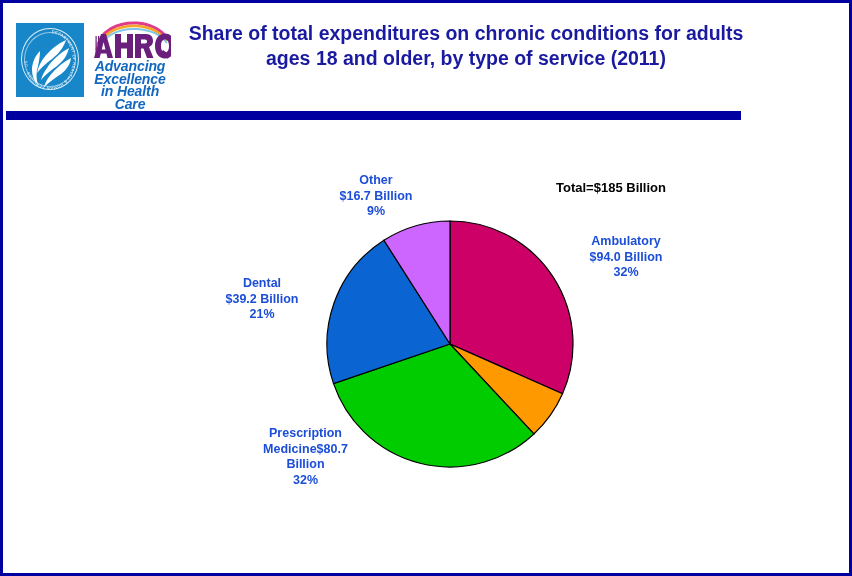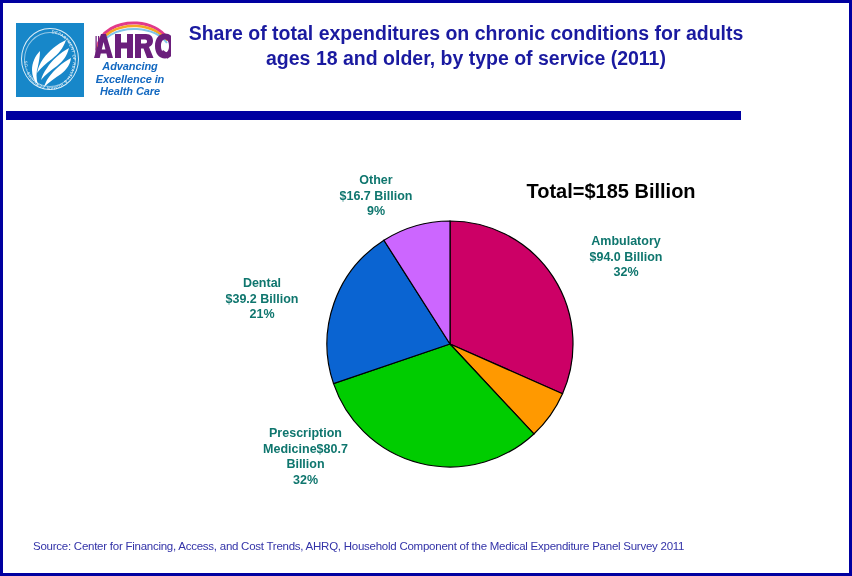--- a/index.html
+++ b/index.html
@@ -83,21 +83,21 @@
   #ahrq-tagline {
     position: absolute;
     left: 0;
     top: 40px;
     width: 82px;
     text-align: center;
     color: #1268C0;
     font-family: "Liberation Sans", sans-serif;
     font-style: italic;
     font-weight: bold;
-    font-size: 11px;
+    font-size: 14px;
     line-height: 12.5px;
     letter-spacing: -0.1px;
   }
 
   #title {
     position: absolute;
     left: 180px;
     top: 15px;
     width: 560px;
     text-align: center;
@@ -128,21 +128,21 @@
   }
 
   #pie-svg {
     position: absolute;
     left: 0px;
     top: 0px;
   }
 
   .pie-label {
     position: absolute;
-    color: #0f766e;
+    color: #1d4ed8;
     font-family: "Liberation Sans", sans-serif;
     font-weight: bold;
     font-size: 12.5px;
     line-height: 15.5px;
     text-align: center;
     white-space: pre-line;
   }
 
   #label-other      { left: 305px; top: 50px;  width: 130px; }
   #label-dental     { left: 186px; top: 146px; width: 140px; margin-top: 7px; }
@@ -152,21 +152,21 @@
 
   #total-label {
     position: absolute;
     left: 510px;
     top: 57px;
     width: 190px;
     text-align: center;
     color: #000000;
     font-family: "Liberation Sans", sans-serif;
     font-weight: bold;
-    font-size: 20px;
+    font-size: 13px;
   }
 
   
   #source {
     position: absolute;
     left: 30px;
     top: 537px;
     width: 790px;
     color: #3333A8;
     font-family: "Liberation Sans", sans-serif;
@@ -262,15 +262,14 @@
 21%</div>
     <div class="pie-label" id="label-ambulatory">Ambulatory
 $94.0 Billion
 32%</div>
     <div class="pie-label" id="label-rx">Prescription
 Medicine$80.7
 Billion
 32%</div>
   </div>
 
-  <div id="source">Source: Center for Financing, Access, and Cost Trends, AHRQ, Household Component of the Medical Expenditure Panel Survey 2011</div>
 
 </div>
 
 </body></html>

